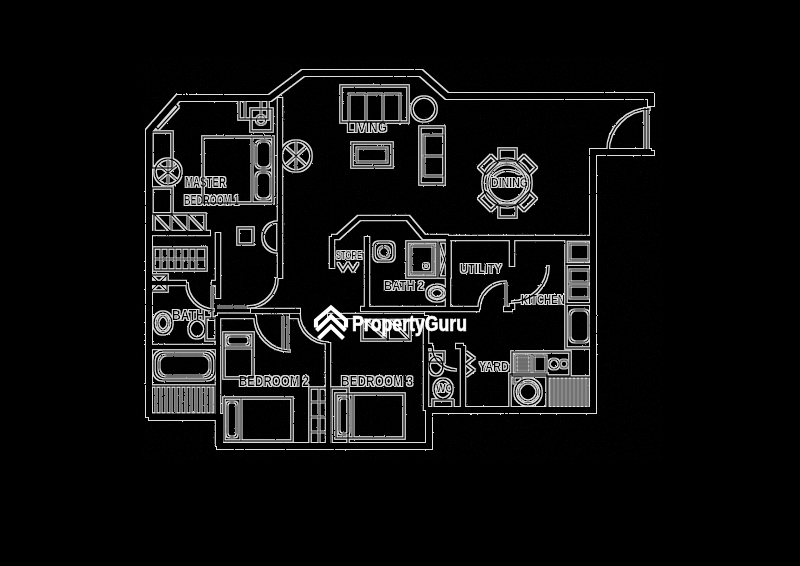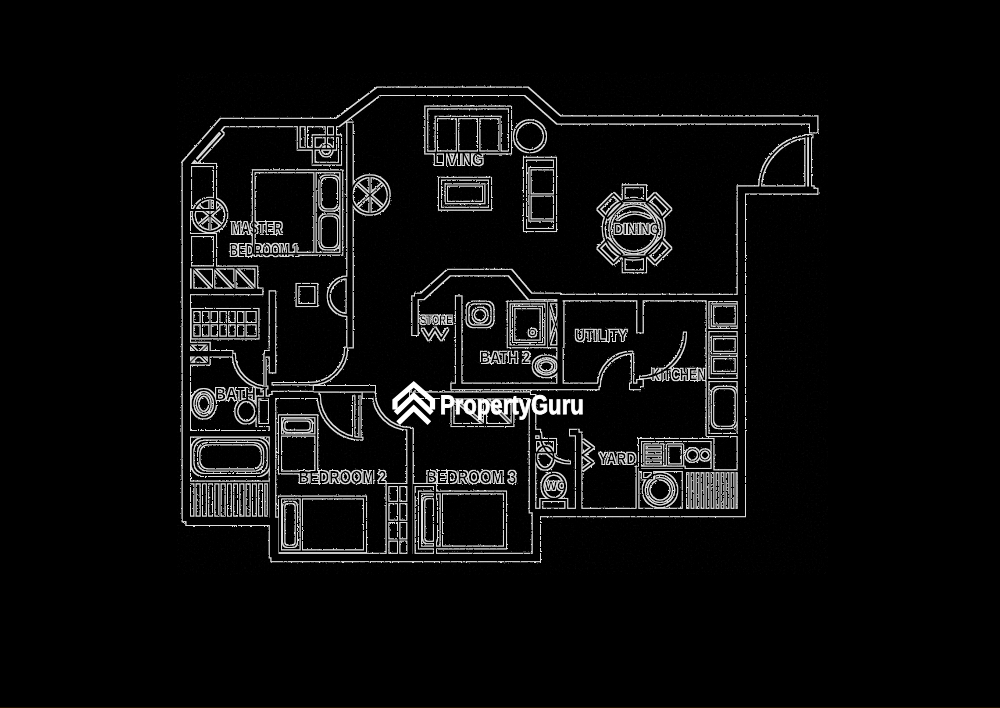--- a/index.html
+++ b/index.html
@@ -1,16 +1,16 @@
 <!DOCTYPE html>
 <html><head>
 <meta charset="utf-8">
 <style>
   html,body{margin:0;padding:0;background:#000;}
-  #stage{position:relative;width:800px;height:566px;background:#a16207;overflow:hidden;text-decoration:underline;}
+  #stage{position:relative;width:800px;height:566px;background:#fdba74;overflow:hidden;text-decoration:underline;}
   svg{display:block;}
   .wall{stroke:#000;stroke-width:4.6;fill:none;stroke-linecap:butt;stroke-linejoin:miter;}
   .f{stroke:#000;stroke-width:1.7;fill:none;}
   .f2{stroke:#000;stroke-width:1.2;fill:none;}
   .lbl{font-family:"Liberation Sans","DejaVu Sans",sans-serif;font-weight:bold;fill:#000;stroke:none;}
   .wmtext{font-family:"Liberation Sans","DejaVu Sans",sans-serif;font-weight:bold;fill:#fff;stroke:#fff;stroke-width:0.7;paint-order:stroke;}
   .wmpath{fill:none;stroke:#fff;stroke-width:4.2;stroke-linejoin:miter;stroke-linecap:butt;}
 </style>
 </head>
 <body>

